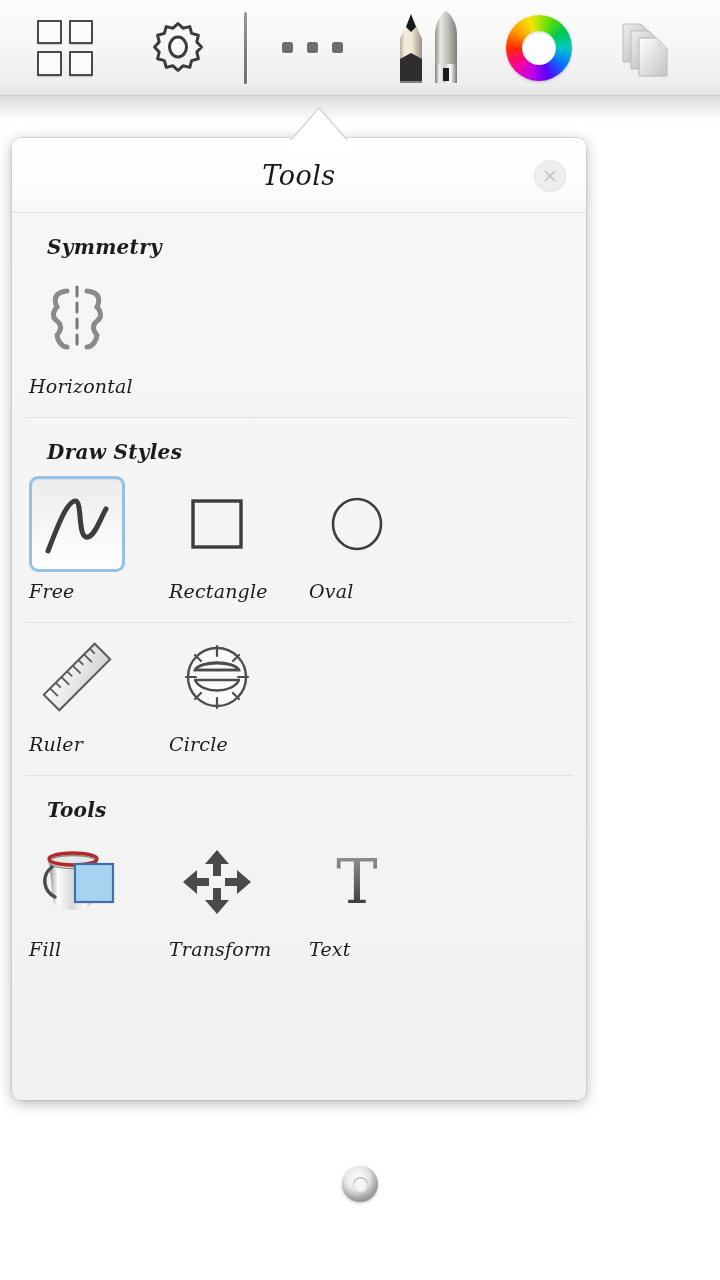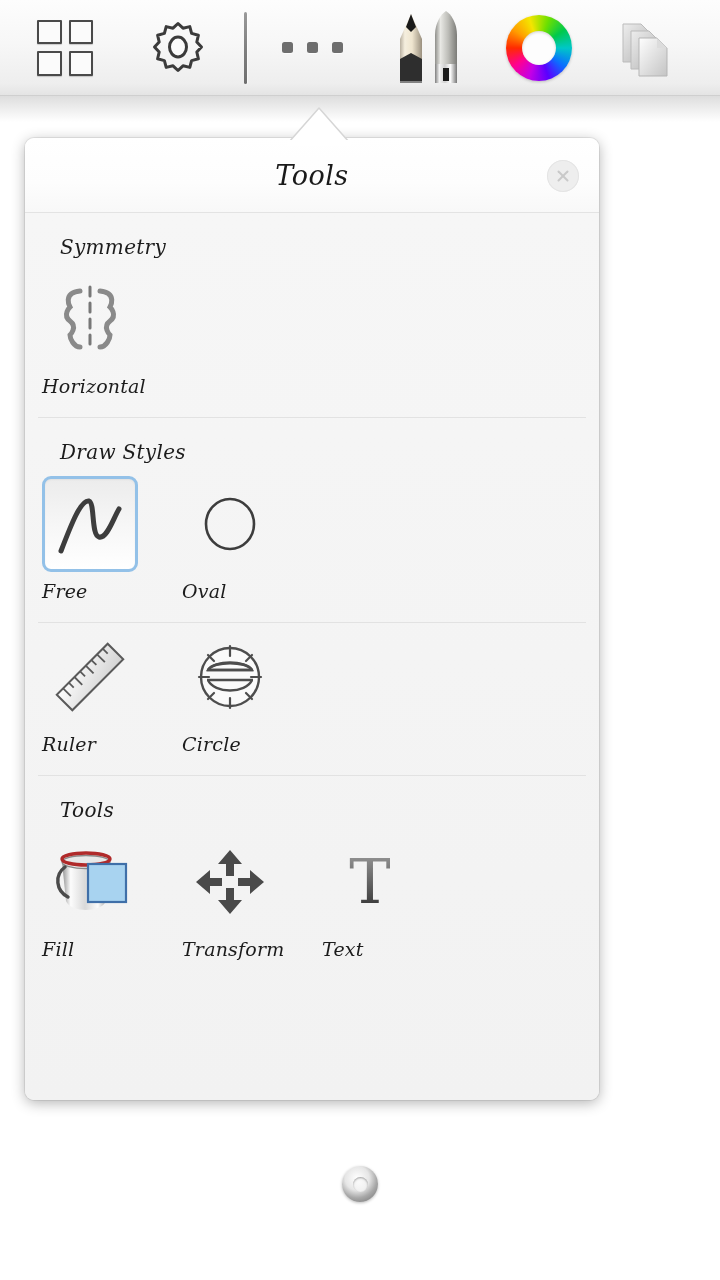--- a/index.html
+++ b/index.html
@@ -86,21 +86,21 @@
   
   .popup-arrow {
     position: absolute;
     left: 287px; top: 104px;
     width: 64px; height: 40px;
     z-index: 20;
   }
 
   .popup {
     position: absolute;
-    left: 25px; top: 138px;
+    left: 12px; top: 138px;
     width: 574px; height: 962px;
     background: #f4f4f4;
     border-radius: 9px;
     box-shadow: 0 3px 14px rgba(0,0,0,.30), 0 0 0 1px rgba(0,0,0,.07);
     z-index: 15;
     overflow: hidden;
   }
 
   .popup-header {
     position: relative;
@@ -138,20 +138,21 @@
 
   .section { position: relative; }
   .section + .section { border-top: 1px solid #e2e2e2; }
   .section-label {
     font-family: "DejaVu Serif", serif;
     font-style: italic;
     font-size: 20px;
     color: #1c1c1c;
     padding: 22px 0 6px 22px;
     letter-spacing: .3px;
+    font-weight: bold;
   }
 
   .items { display: flex; padding: 0 0 20px 4px; }
   .item {
     width: 140px;
     display: flex;
     flex-direction: column;
     align-items: flex-start;
     cursor: pointer;
     padding-top: 6px;
@@ -374,20 +375,30 @@
               <span>
                 <svg width="70" height="66" viewBox="0 0 70 66">
                   <path d="M6 60 C16 34 26 8 34 10 C40 12 36 44 44 46 C52 48 58 28 64 18" fill="none" stroke="#3d3d3d" stroke-width="5" stroke-linecap="round"></path>
                 </svg>
               </span>
             </div>
             <div class="item-label">Free</div>
           </div>
 
 
+          <div class="item">
+            <div class="item-icon">
+              <span>
+                <svg width="70" height="66" viewBox="0 0 70 66">
+                  <rect x="11" y="10" width="48" height="46" fill="none" stroke="#3d3d3d" stroke-width="3.4"></rect>
+                </svg>
+              </span>
+            </div>
+            <div class="item-label">Rectangle</div>
+          </div>
 
           <div class="item">
             <div class="item-icon">
               <span>
                 <svg width="70" height="66" viewBox="0 0 70 66">
                   <ellipse cx="35" cy="33" rx="24" ry="25" fill="none" stroke="#3d3d3d" stroke-width="2.6"></ellipse>
                 </svg>
               </span>
             </div>
             <div class="item-label">Oval</div>

